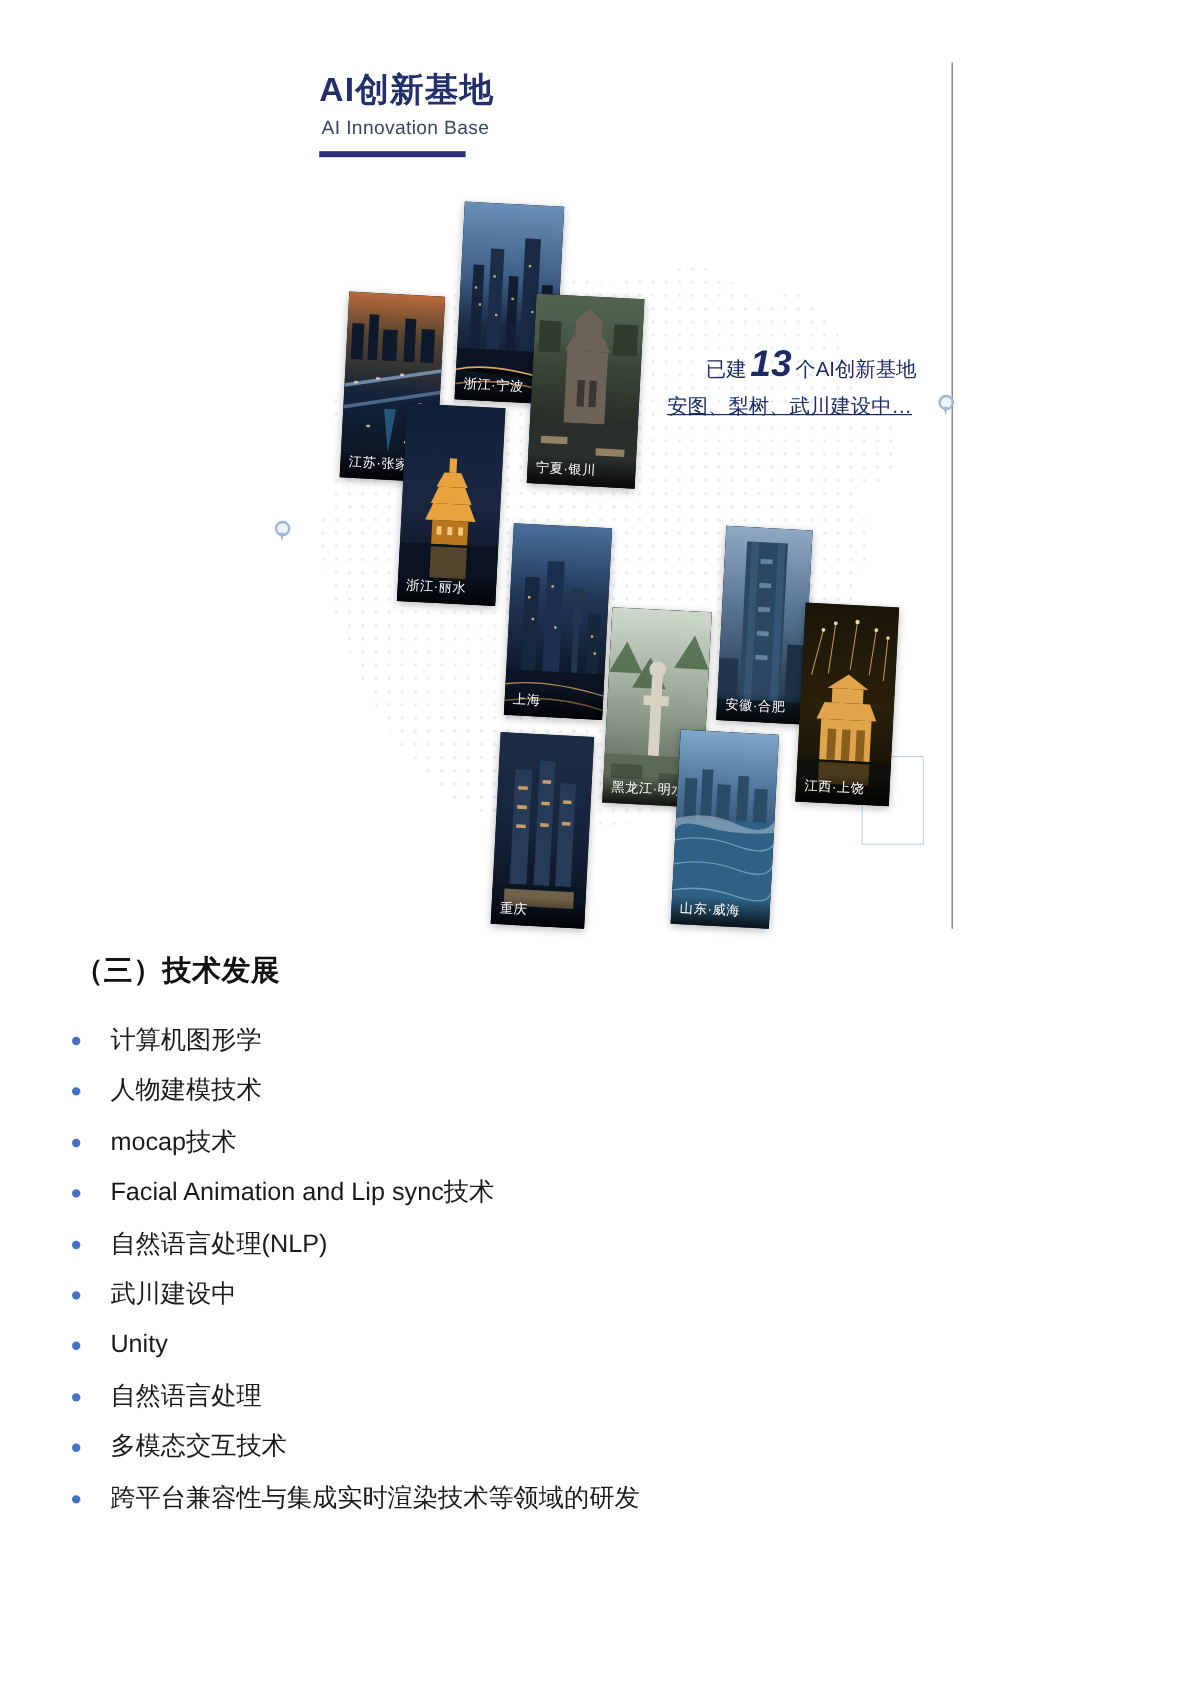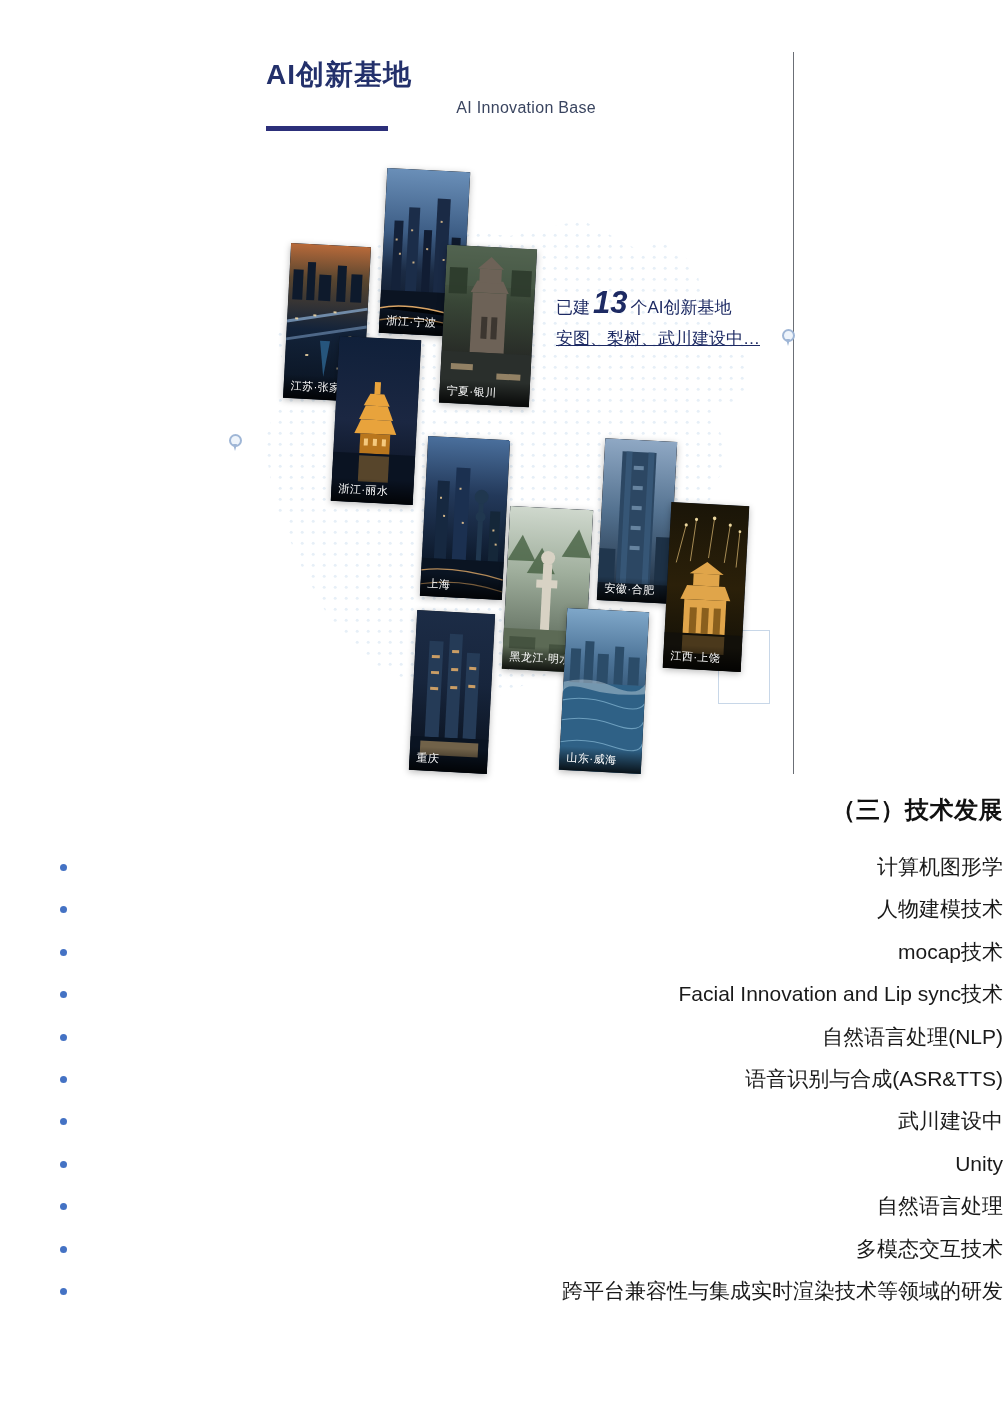--- a/index.html
+++ b/index.html
@@ -47,21 +47,20 @@
     letter-spacing: 1px;
     line-height: 38px;
     margin: 0;
   }
   .title-en {
     font-size: 16px;
     color: #3a4560;
     line-height: 24px;
     margin: 2px 0 0 2px;
     letter-spacing: 0.3px;
-    text-align: right;
   }
   .title-underline {
     margin-top: 6px;
     width: 122px;
     height: 5px;
     background: #2c2f7a;
   }
 
   
   .map-dots {
@@ -132,20 +131,21 @@
     position: absolute;
     left: 556px;
     top: 288px;
     width: 240px;
     color: #1d2a63;
   }
   .stats-line1 {
     font-size: 17px;
     line-height: 30px;
     white-space: nowrap;
+    text-align: center;
   }
   .stats-num {
     font-size: 31px;
     font-style: italic;
     font-weight: bold;
     color: #1d2a63;
     padding: 0 3px;
     letter-spacing: 0;
   }
   .stats-line2 {
@@ -155,21 +155,20 @@
     margin-top: 2px;
     text-decoration: underline;
   }
 
   
   .section {
     position: absolute;
     left: 0;
     top: 790px;
     width: 1003px;
-    text-align: right;
   }
   .section-heading {
     margin: 0 0 0 62px;
     font-size: 24px;
     font-weight: bold;
     color: #111111;
     line-height: 40px;
     letter-spacing: 0.5px;
   }
   ul.bullets {
@@ -568,22 +567,21 @@
     <div class="stats-line2">安图、梨树、武川建设中…</div>
   </div>
 </div>
 
 <div class="section">
   <h2 class="section-heading">（三）技术发展</h2>
   <ul class="bullets">
     <li>计算机图形学</li>
     <li>人物建模技术</li>
     <li>mocap技术</li>
-    <li>Facial Innovation and Lip sync技术</li>
+    <li>Facial Animation and Lip sync技术</li>
     <li>自然语言处理(NLP)</li>
-    <li>语音识别与合成(ASR&amp;TTS)</li>
     <li>武川建设中</li>
     <li>Unity</li>
     <li>自然语言处理</li>
     <li>多模态交互技术</li>
     <li>跨平台兼容性与集成实时渲染技术等领域的研发</li>
   </ul>
 </div>
 
 </body></html>

